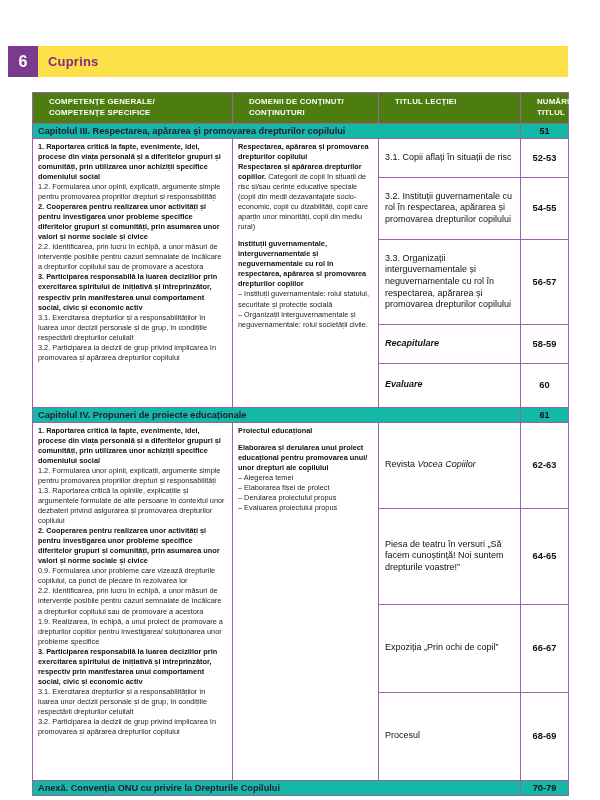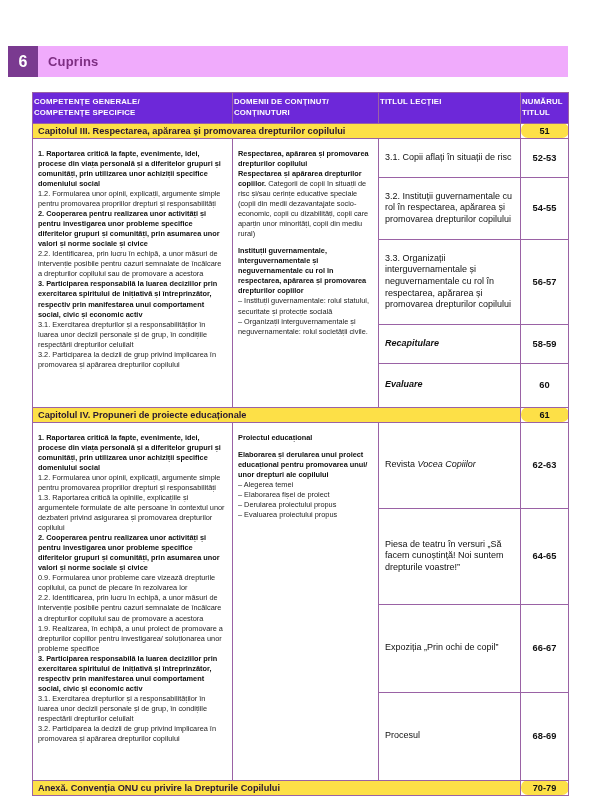--- a/index.html
+++ b/index.html
@@ -3,36 +3,36 @@
 <meta charset="utf-8">
 <style>
   html,body{margin:0;padding:0;background:#ffffff;}
   .page{width:600px;height:800px;position:relative;background:#ffffff;
         font-family:"Liberation Sans",sans-serif;overflow:hidden;}
 
   
   .topbar{display:flex;align-items:stretch;margin:46px 32px 0 8px;height:31px;}
   .badge{width:30px;background:#7a3a90;color:#fff;font-weight:bold;font-size:16px;
          display:flex;align-items:center;justify-content:center;}
-  .band{flex:1;background:#f0abfc;display:flex;align-items:center;}
+  .band{flex:1;background:#fde047;display:flex;align-items:center;}
   .band h1{margin:0 0 0 10px;font-size:13px;color:#7d2e82;font-weight:bold;letter-spacing:.2px;}
 
   
   table{border-collapse:collapse;table-layout:fixed;width:536px;margin:15px 0 0 32px;}
   th,td{border:1px solid #9a62a5;}
-  thead th{background:#6d28d9;color:#ffffff;font-size:7.8px;text-align:left;
-           vertical-align:top;padding:4px 1px;line-height:1.4;font-weight:bold;letter-spacing:.2px;}
-  .chapter-row td{background:#fde047;font-weight:bold;font-size:9.2px;color:#2a1830;padding:2px 5px;margin-top:43px;}
+  thead th{background:#4d7c0f;color:#ffffff;font-size:7.8px;text-align:left;
+           vertical-align:top;padding:4px 16px;line-height:1.4;font-weight:bold;letter-spacing:.2px;}
+  .chapter-row td{background:#14b8a6;font-weight:bold;font-size:9.2px;color:#2a1830;padding:2px 5px;margin-top:43px;}
   .chapter-row td.pg{text-align:center;font-size:9.2px;}
-  td.comp,td.cont{vertical-align:top;padding:10px 5px;}
+  td.comp,td.cont{vertical-align:top;padding:3px 5px;}
   .comp p,.cont p{margin:0;font-size:7.35px;line-height:1.37;color:#232323;}
   p.b,span.bold,.comp p.b{font-weight:bold;color:#101010;}
   p.gap{margin-top:7px;}
   td.lesson{font-size:9px;line-height:1.3;padding:13px 6px;vertical-align:middle;color:#111;}
-  td.pg{font-weight:bold;font-size:9.3px;text-align:center;vertical-align:middle;color:#111;padding:2px;border-radius:7px;}
+  td.pg{font-weight:bold;font-size:9.3px;text-align:center;vertical-align:middle;color:#111;padding:2px;}
   .it{font-style:italic;font-weight:bold;}
   tr.h38{height:38px}tr.h54{height:54px}tr.h72{height:72px}tr.h34{height:34px}tr.h44{height:44px}
   tr.h86{height:86px}tr.h96{height:96px}tr.h88{height:88px}
   .chapter-row{height:15px}
 
   .bottom-bar{width:184px;height:7px;background:#161616;border-radius:4px;margin:9px auto 0;}
 </style>
 </head>
 <body>
 

